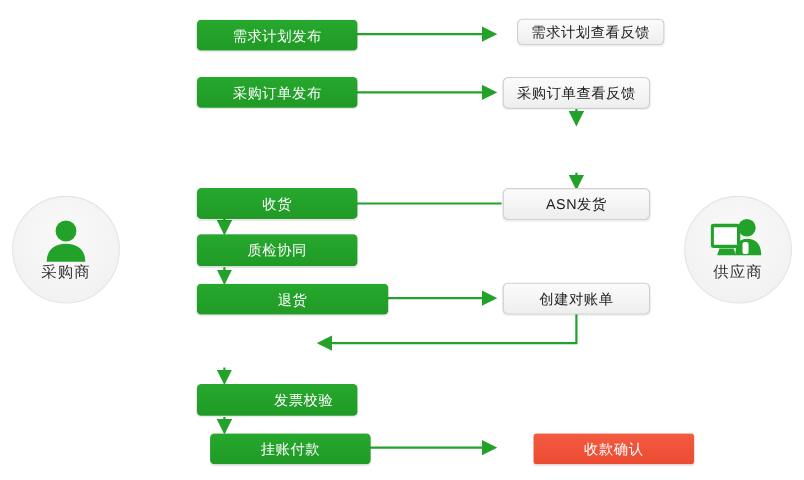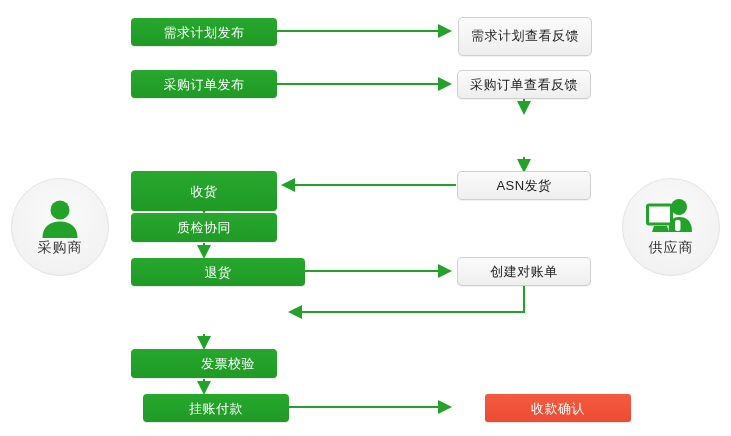--- a/index.html
+++ b/index.html
@@ -28,20 +28,21 @@
     letter-spacing: .5px;
     white-space: nowrap;
     z-index: 4;
   }
   .node.green {
     background: #23a229;
     background-image: linear-gradient(#27a82d, #1f9a26);
     color: #ffffff;
     border-radius: 4px;
     box-shadow: 0 1px 1px rgba(0,0,0,.10);
+    margin-left: 48px;
   }
   .node.grey {
     background: #f6f6f6;
     background-image: linear-gradient(#fbfbfb, #eeeeee);
     color: #222222;
     border: 1px solid #cfcfcf;
     border-radius: 5px;
     box-shadow: 0 1px 1px rgba(0,0,0,.06);
   }
   .node.red {
@@ -175,38 +176,38 @@
         <rect x="29" y="24" width="5.5" height="11" rx="2" fill="#ffffff"></rect>
       </svg>
     </div>
     <div class="alabel">供应商</div>
   </div>
 
   <div class="node green" style="left:131px; top:18px; width:146px; height:28px;">
     <span>需求计划发布</span>
   </div>
 
-  <div class="node grey" style="left:458px; top:17px; width:134px; height:39px;font-family:Liberation Mono, monospace;">
+  <div class="node grey" style="left:470px; top:17px; width:134px; height:24px;">
     <span>需求计划查看反馈</span>
   </div>
 
   <div class="node green" style="left:131px; top:70px; width:146px; height:28px;">
     <span>采购订单发布</span>
   </div>
 
   <div class="node grey" style="left:457px; top:70px; width:134px; height:29px;">
     <span>采购订单查看反馈</span>
   </div>
 
 
   <div class="node grey" style="left:457px; top:171px; width:134px; height:29px;text-align:center;">
     <span>ASN发货</span>
   </div>
 
-  <div class="node green" style="left:131px; top:171px; width:146px; height:40px;">
+  <div class="node green" style="left:131px; top:171px; width:146px; height:28px;">
     <span>收货</span>
   </div>
 
   <div class="node green" style="left:131px; top:213px; width:146px; height:29px;justify-content:center;">
     <span>质检协同</span>
   </div>
 
   <div class="node green" style="left:131px; top:258px; width:174px; height:28px;">
     <span>退货</span>
   </div>

